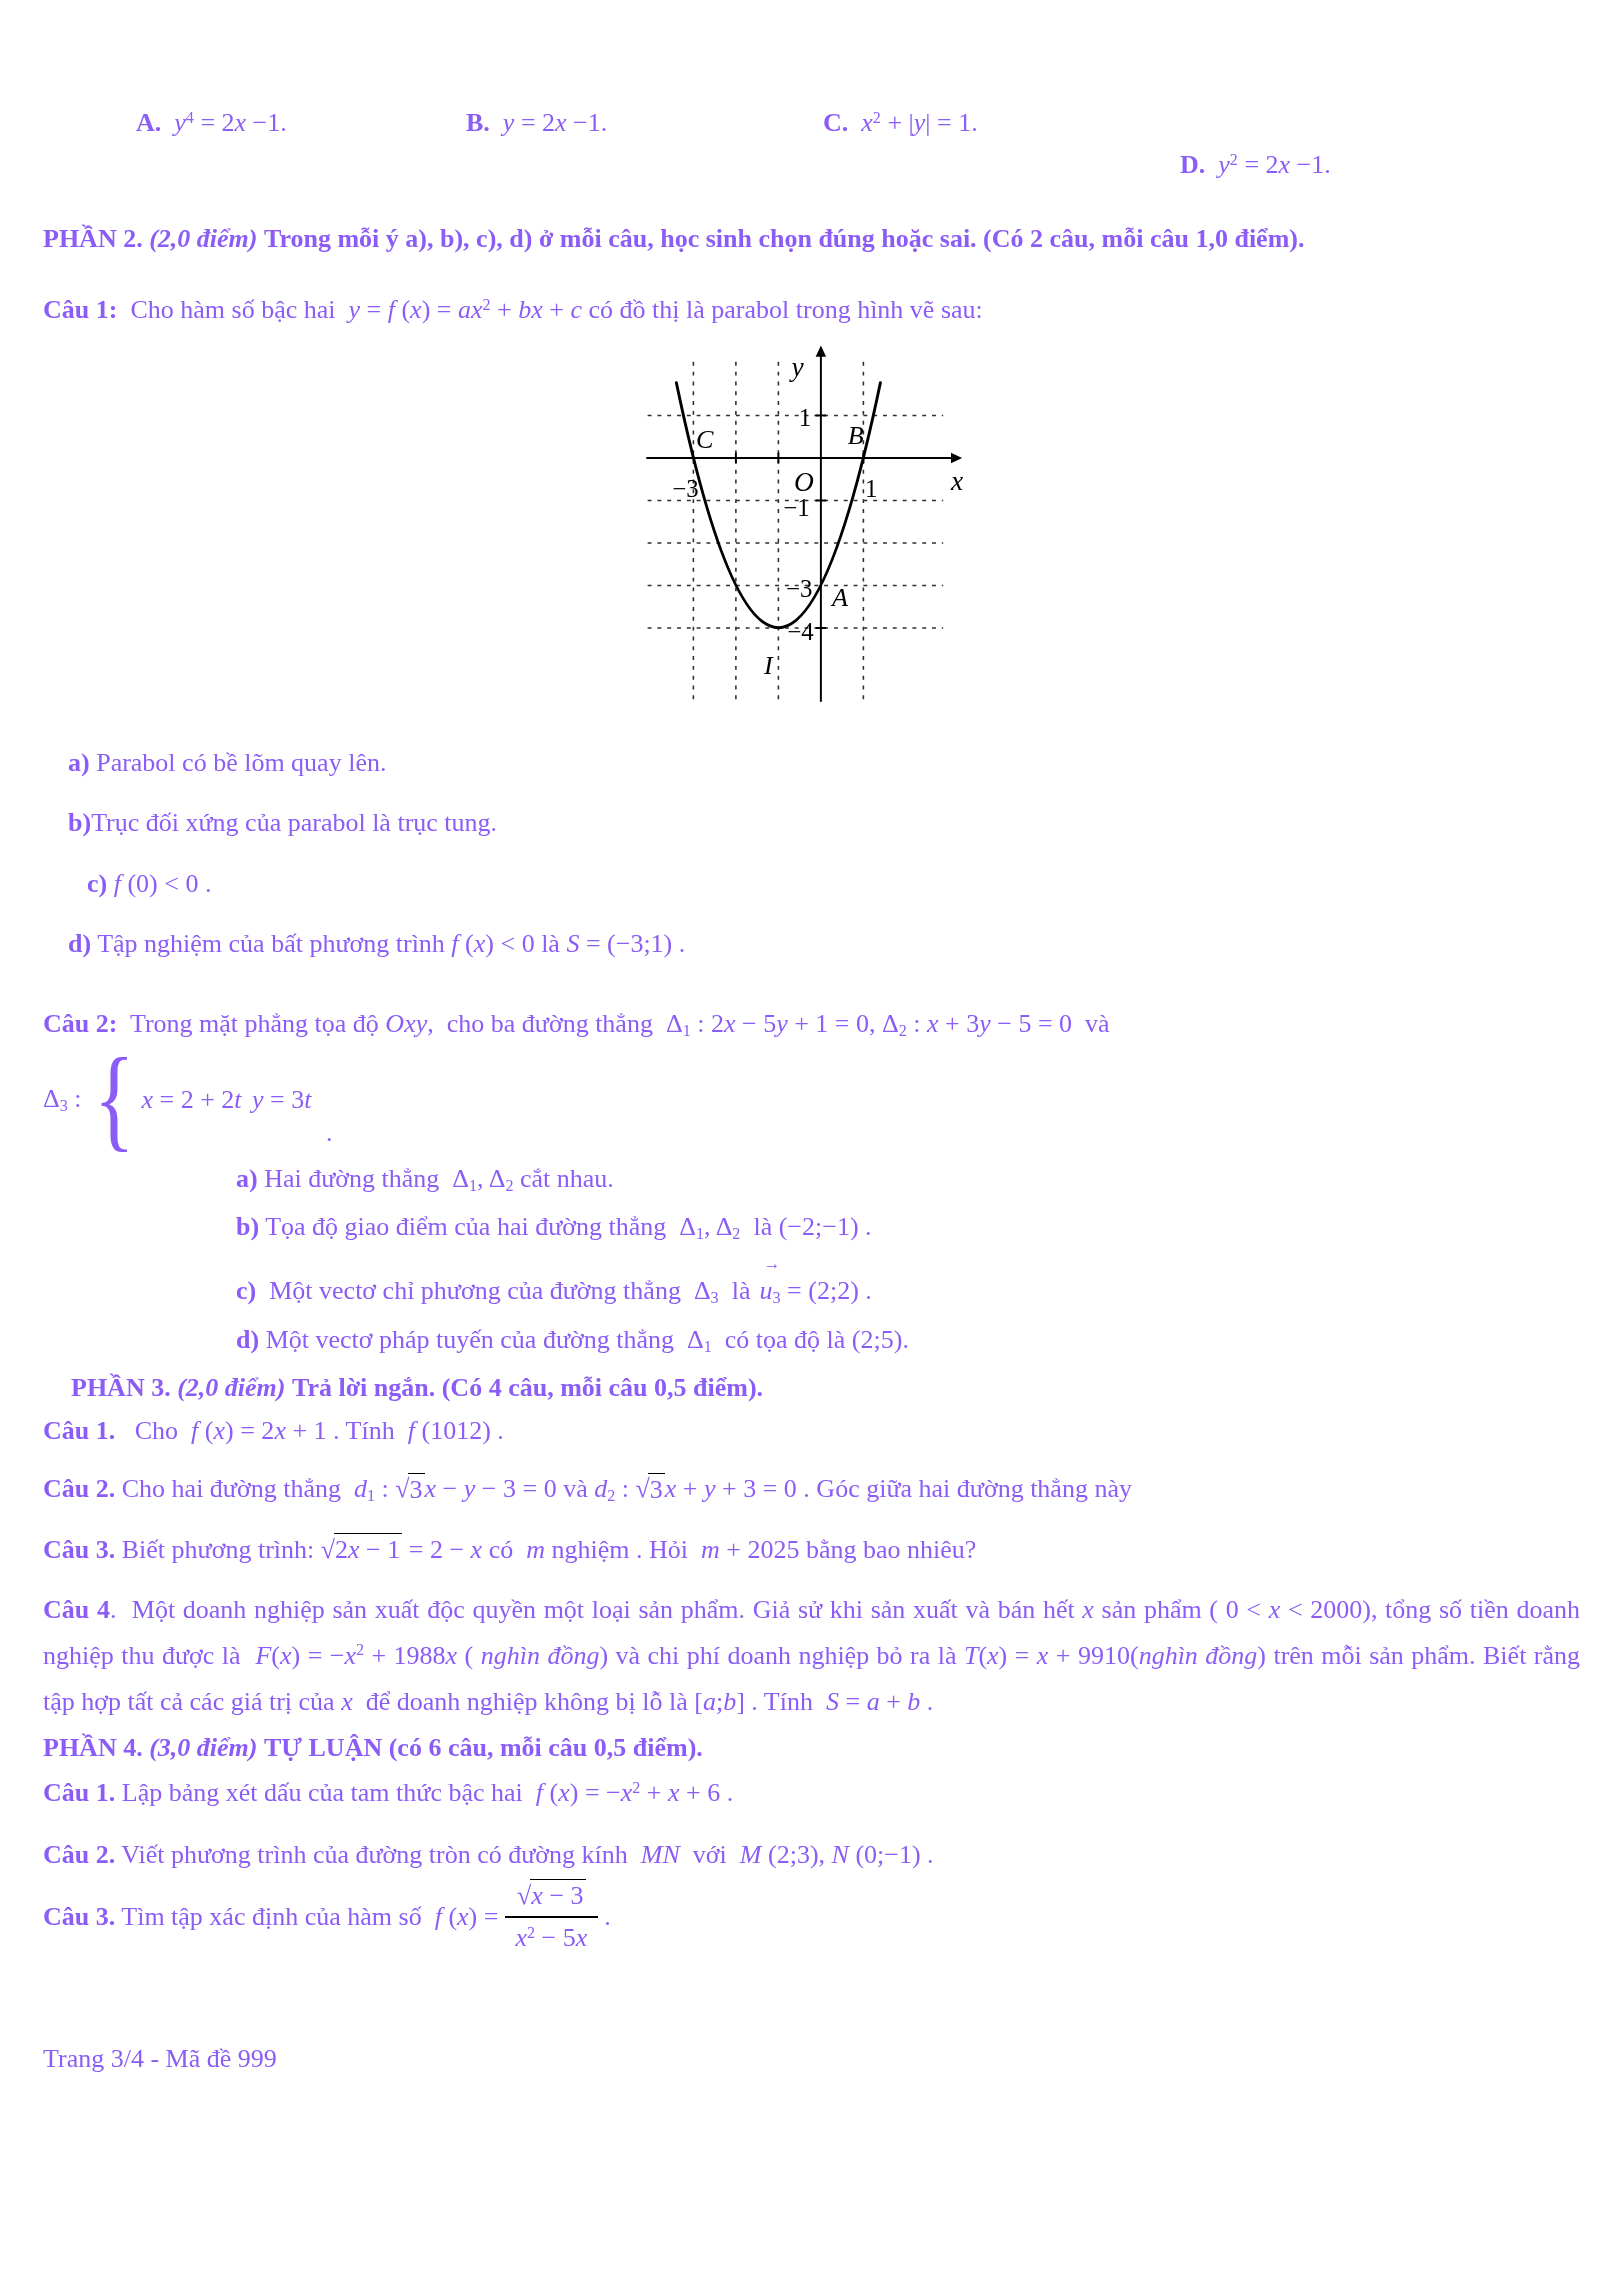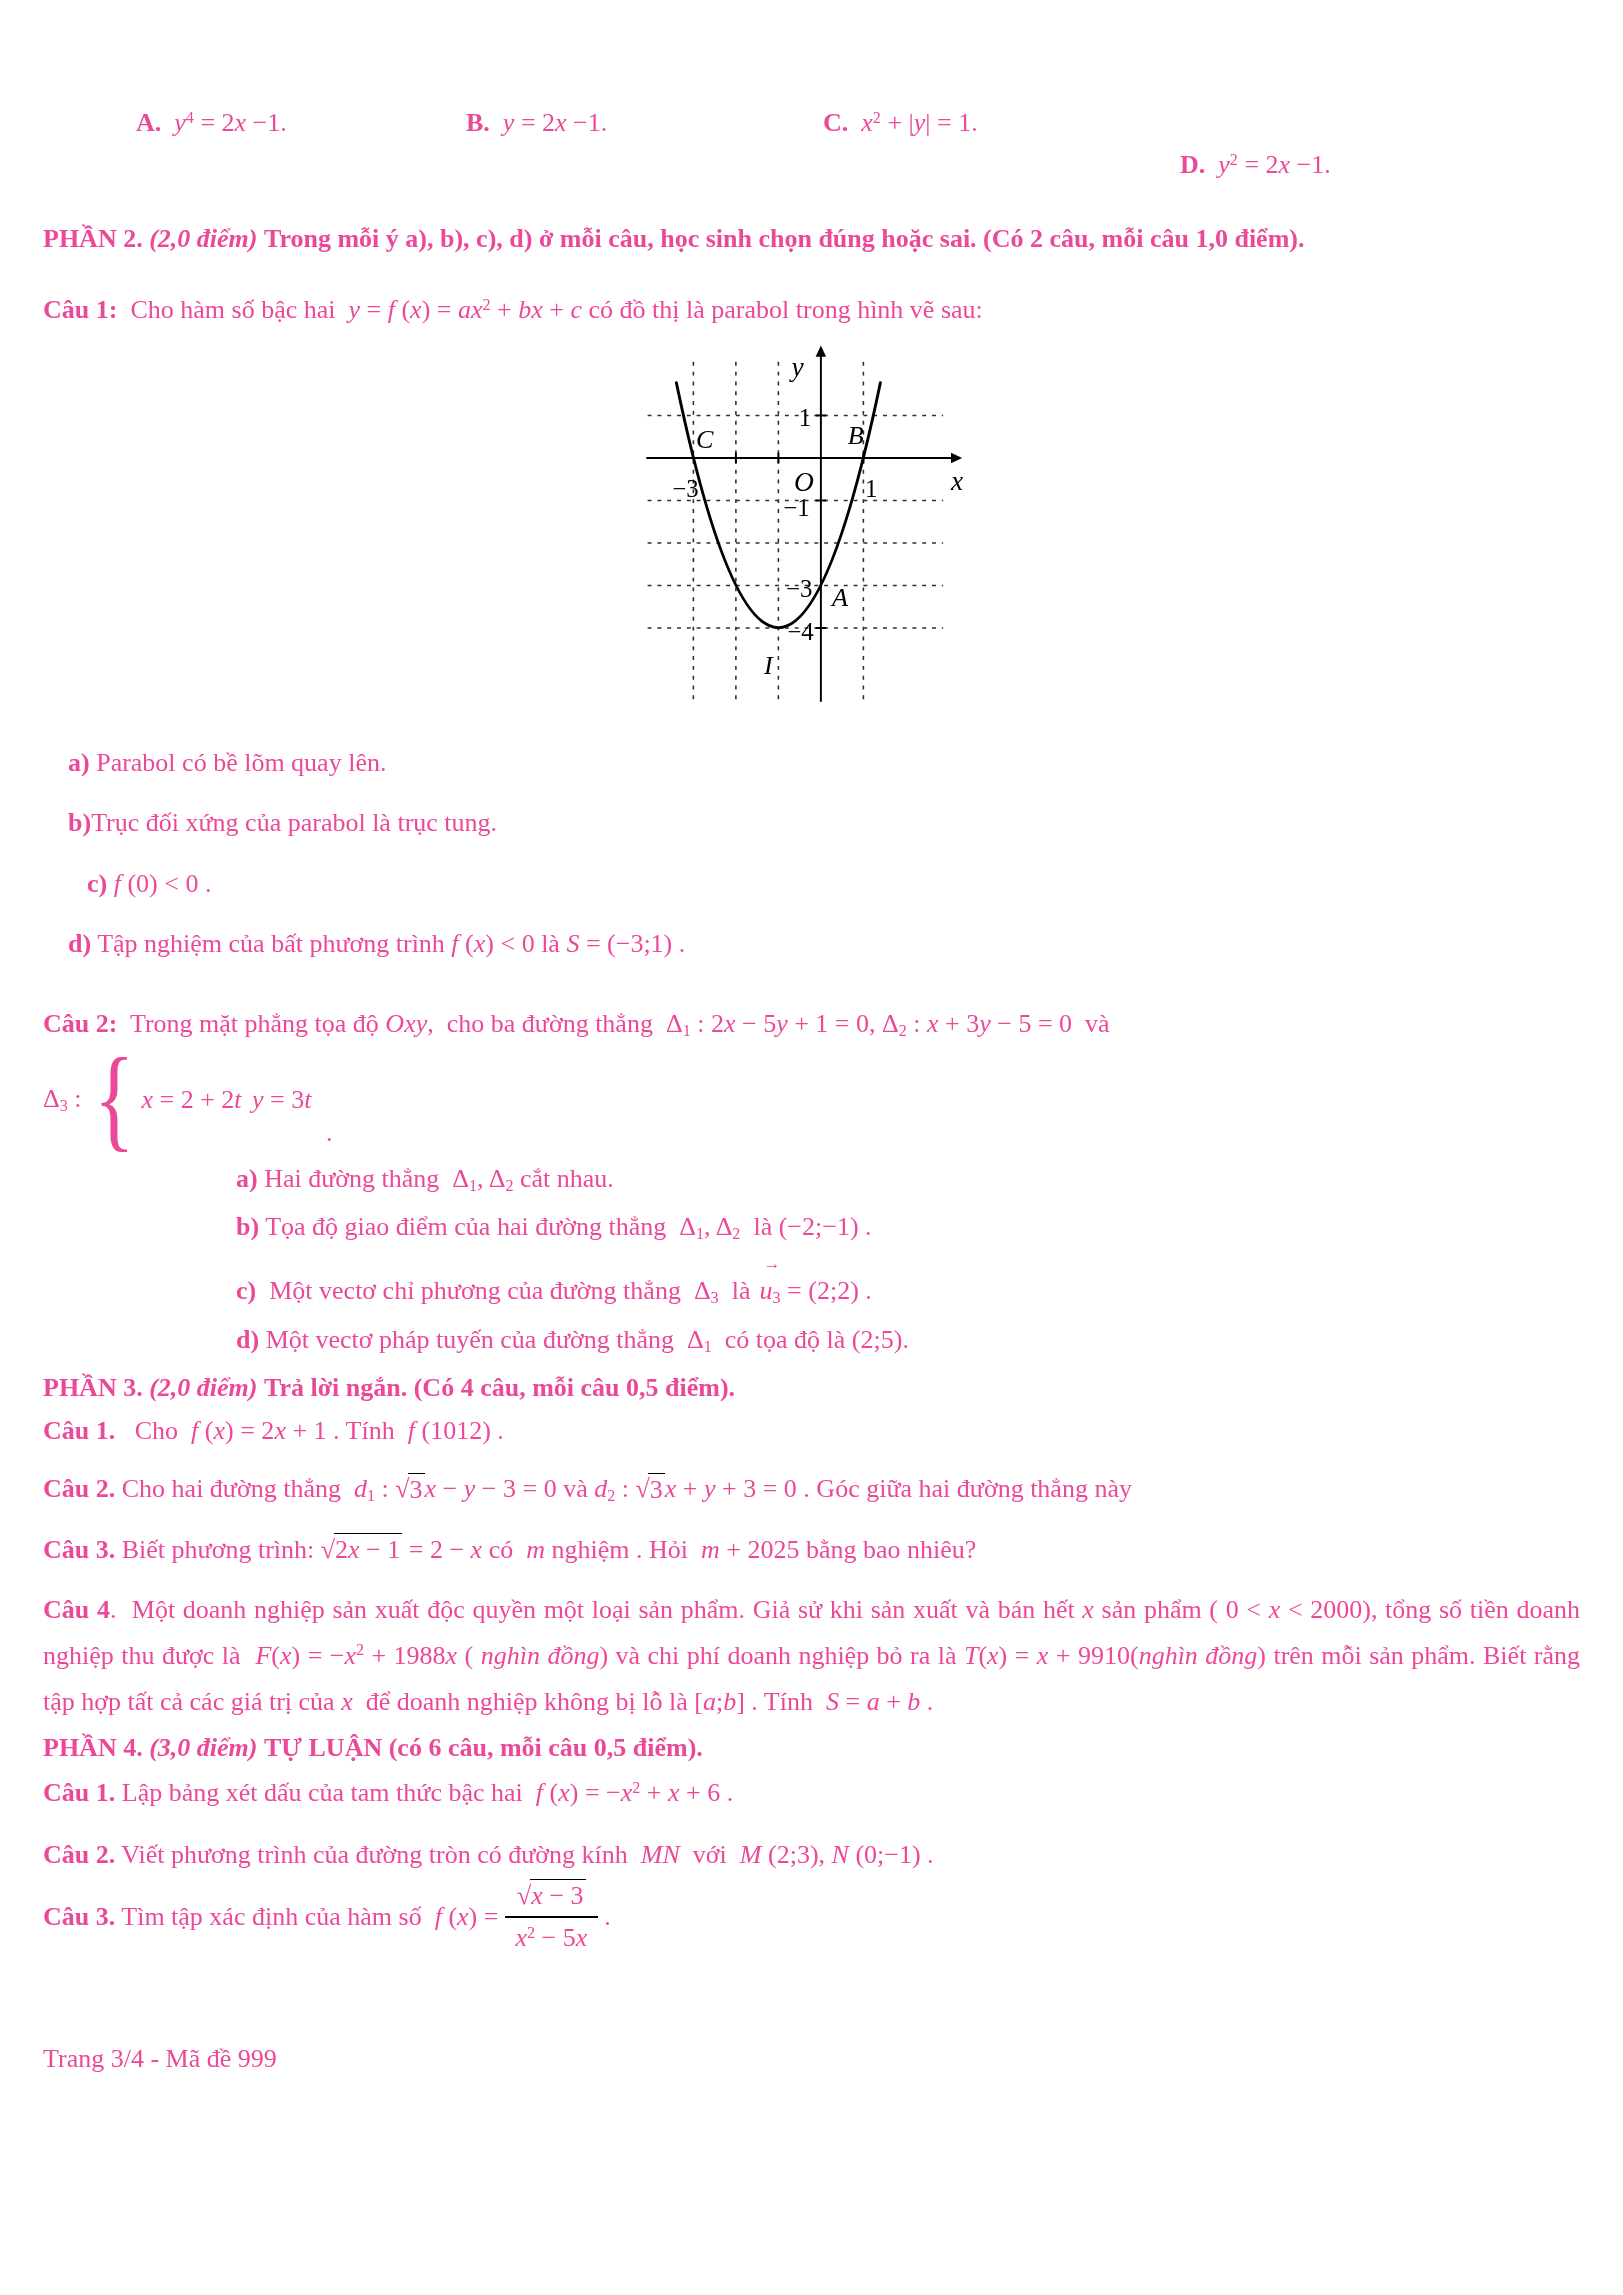--- a/index.html
+++ b/index.html
@@ -1,18 +1,18 @@
 <!DOCTYPE html>
 <html style="font-size:10.5px"><head>
 <meta charset="utf-8">
 <style>
   html,body{margin:0;padding:0;background:#e8e8e8;}
   .page{
     position:relative; width:1623px; height:2295px; background:#ffffff;
-    font-family:"Liberation Serif", serif; font-size:26px; color:#ec4899;
+    font-family:"Liberation Serif", serif; font-size:26px; color:#8b5cf6;
     box-sizing:border-box; padding:0 43px; overflow:hidden;
     margin:0 auto;
   }
   p{margin:0; line-height:41px;}
   .just{text-align:justify;}
   b{font-weight:bold;}
   sup,sub{font-size:62%; line-height:0; position:relative; vertical-align:baseline;}
   sup{top:-0.52em;}
   sub{top:0.26em;}
   .sqrt{white-space:nowrap;}
@@ -126,21 +126,21 @@
       <span><i>y</i> = 3<i>t</i></span>
     </span>
     <span class="sys-dot">.</span>
   </div>
 
   <p class="indent2" style="margin-top:10.5px;"><b>a)</b> Hai đường thẳng &nbsp;Δ<sub>1</sub>, Δ<sub>2</sub> cắt nhau.</p>
   <p class="indent2" style="margin-top:6.5px;"><b>b)</b> Tọa độ giao điểm của hai đường thẳng &nbsp;Δ<sub>1</sub>, Δ<sub>2</sub>&nbsp; là (−2;−1) .</p>
   <p class="indent2" style="margin-top:23.6px;"><b>c)</b>&nbsp; Một vectơ chỉ phương của đường thẳng &nbsp;Δ<sub>3</sub>&nbsp; là <span class="vec"><span class="arr">→</span><i>u</i><sub>3</sub></span> = (2;2) .</p>
   <p class="indent2" style="margin-top:7.9px;"><b>d)</b> Một vectơ pháp tuyến của đường thẳng &nbsp;Δ<sub>1</sub>&nbsp; có tọa độ là (2;5).</p>
 
-  <p style="margin-top:6.5px;"><b>PHẦN 3.</b> <i><b>(2,0 điểm)</b></i> <b>Trả lời ngắn. (Có 4 câu, mỗi câu 0,5 điểm).</b></p>
+  <p style="margin-top:6.5px;margin-left:28px;"><b>PHẦN 3.</b> <i><b>(2,0 điểm)</b></i> <b>Trả lời ngắn. (Có 4 câu, mỗi câu 0,5 điểm).</b></p>
   <p style="margin-top:2.6px;"><b>Câu 1.</b>&nbsp;&nbsp; Cho &nbsp;<i>f</i> (<i>x</i>) = 2<i>x</i> + 1 . Tính &nbsp;<i>f</i> (1012) .</p>
   <p style="margin-top:17px;"><b>Câu 2.</b> Cho hai đường thẳng &nbsp;<i>d</i><sub>1</sub> : <span class="sqrt">√<span class="rad">3</span></span><i>x</i> − <i>y</i> − 3 = 0 và <i>d</i><sub>2</sub> : <span class="sqrt">√<span class="rad">3</span></span><i>x</i> + <i>y</i> + 3 = 0 . Góc giữa hai đường thẳng này</p>
   <p style="margin-top:19.6px;"><b>Câu 3.</b> Biết phương trình: <span class="sqrt">√<span class="rad">2<i>x</i> − 1</span></span> = 2 − <i>x</i> có &nbsp;<i>m</i> nghiệm . Hỏi &nbsp;<i>m</i> + 2025 bằng bao nhiêu?</p>
   <p class="just cau4" style="margin-top:17px;"><b>Câu 4</b>.&nbsp; Một doanh nghiệp sản xuất độc quyền một loại sản phẩm. Giả sử khi sản xuất và bán hết <i>x</i> sản phẩm ( 0 &lt; <i>x</i> &lt; 2000), tổng số tiền doanh nghiệp thu được là &nbsp;<i>F</i>(<i>x</i>) = −<i>x</i><sup>2</sup> + 1988<i>x</i> ( <i>nghìn đồng</i>) và chi phí doanh nghiệp bỏ ra là <i>T</i>(<i>x</i>) = <i>x</i> + 9910(<i>nghìn đồng</i>) trên mỗi sản phẩm. Biết rằng tập hợp tất cả các giá trị của <i>x</i>&nbsp; để doanh nghiệp không bị lỗ là [<i>a</i>;<i>b</i>] . Tính &nbsp;<i>S</i> = <i>a</i> + <i>b</i> .</p>
 
   <p style="margin-top:2.6px;"><b>PHẦN 4.</b> <i><b>(3,0 điểm)</b></i> <b>TỰ LUẬN (có 6 câu, mỗi câu 0,5 điểm).</b></p>
   <p style="margin-top:3.9px;"><b>Câu 1.</b> Lập bảng xét dấu của tam thức bậc hai &nbsp;<i>f</i> (<i>x</i>) = −<i>x</i><sup>2</sup> + <i>x</i> + 6 .</p>
   <p style="margin-top:21px;"><b>Câu 2.</b> Viết phương trình của đường tròn có đường kính &nbsp;<i>MN</i>&nbsp; với &nbsp;<i>M</i> (2;3), <i>N</i> (0;−1) .</p>
 
   <div class="p4c3">

